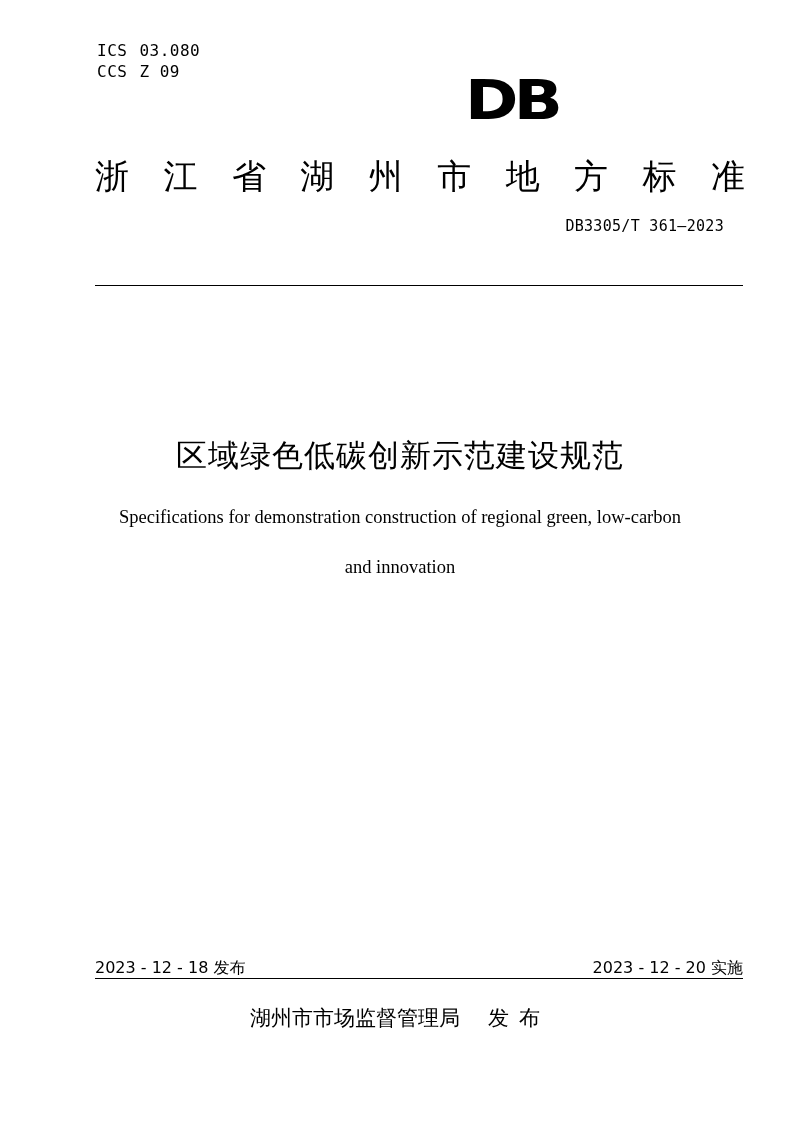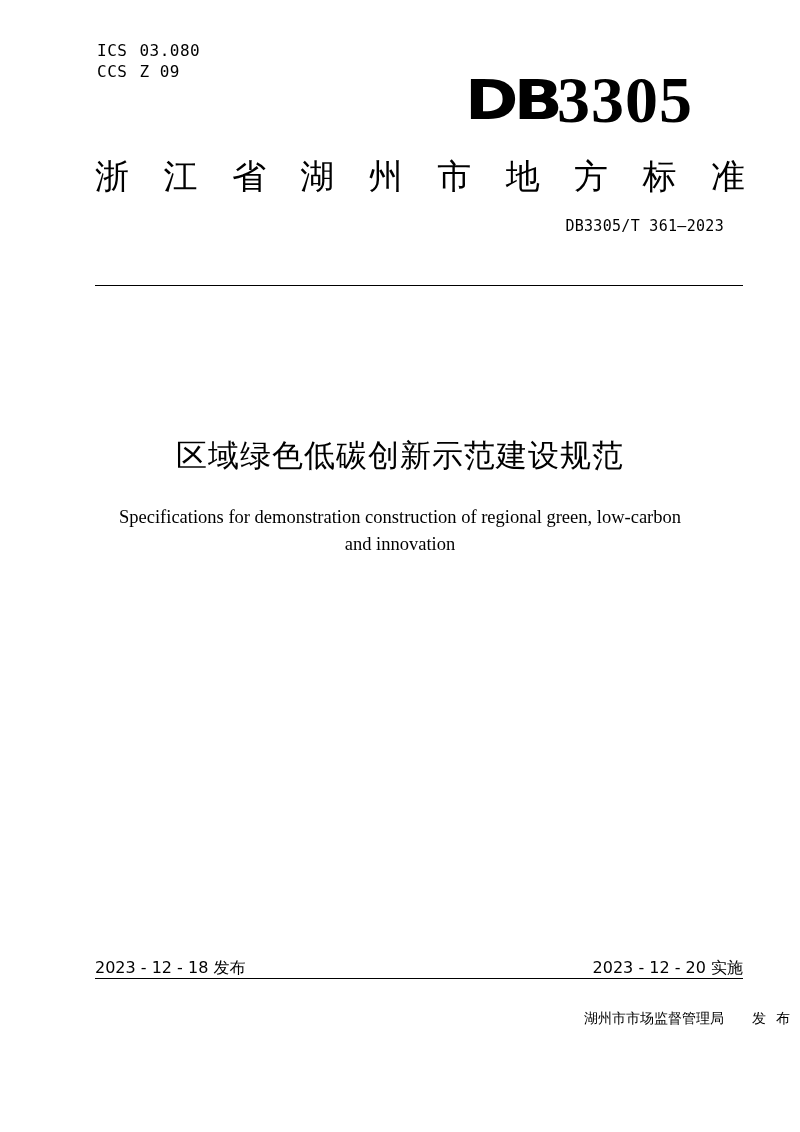--- a/index.html
+++ b/index.html
@@ -18,42 +18,41 @@
 
   .std-title { top: 152px; left: 95px; width: 650px; display: flex; justify-content: space-between; font-size: 34px; line-height: 48px; }
   .std-title span { display: inline-block; }
 
   .std-number { top: 217px; right: 76px; font-size: 15px; letter-spacing: 0.3px; }
 
   .rule-top { top: 285px; left: 95px; width: 648px; height: 0; border-top: 1.2px solid #000; }
 
   .doc-title { top: 432px; left: 0; width: 800px; text-align: center; font-size: 31px; line-height: 46px; letter-spacing: 1px; }
   .doc-subtitle-1 { top: 505px; left: 0; width: 800px; text-align: center; font-size: 18.5px; line-height: 24px; }
-  .doc-subtitle-2 { top: 532px; left: 0; width: 800px; text-align: center; font-size: 18.5px; line-height: 24px; }
+  .doc-subtitle-2 { top: 555px; left: 0; width: 800px; text-align: center; font-size: 18.5px; line-height: 24px; }
 
   .date-row { top: 957px; left: 95px; width: 648px; display: flex; justify-content: space-between; font-size: 16px; line-height: 22px; }
   .rule-bottom { top: 978px; left: 95px; width: 648px; height: 0; border-top: 1.2px solid #000; }
 
-  .publisher { top: 1006px; left: 0; width: 800px; text-align: right; font-size: 14px; line-height: 24px; }
+  .publisher { top: 1006px; left: 0; width: 800px; text-align: center; font-size: 21px; line-height: 24px; }
   .publisher .pub-gap { display: inline-block; width: 28px; }
   .publisher .pub-verb { letter-spacing: 10px; }
 </style>
 </head>
 <body>
 
 <div class="abs code-line mono" style="top:41px;">
   <span>ICS</span><span class="gap"></span><span>03.080</span>
 </div>
 <div class="abs code-line mono" style="top:62px;">
   <span>CCS</span><span class="gap"></span><span>Z 09</span>
 </div>
 
 <div class="abs logo">
   <span class="logo-db">DB</span>
-  <span class="logo-num">3305</span>
 </div>
 
 <div class="abs std-title sans">
   <span>浙</span>
   <span>江</span>
   <span>省</span>
   <span>湖</span>
   <span>州</span>
   <span>市</span>
   <span>地</span>

